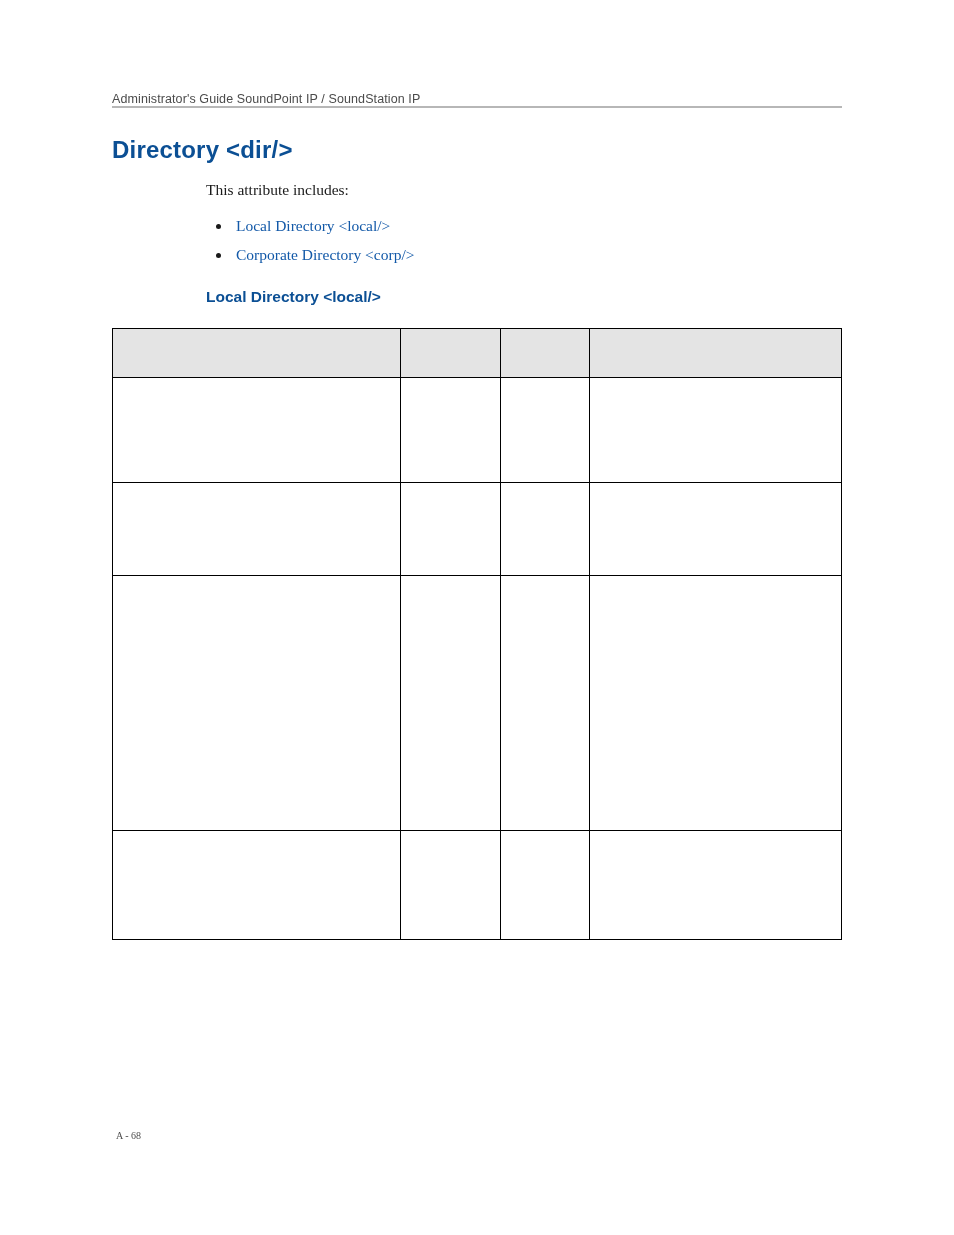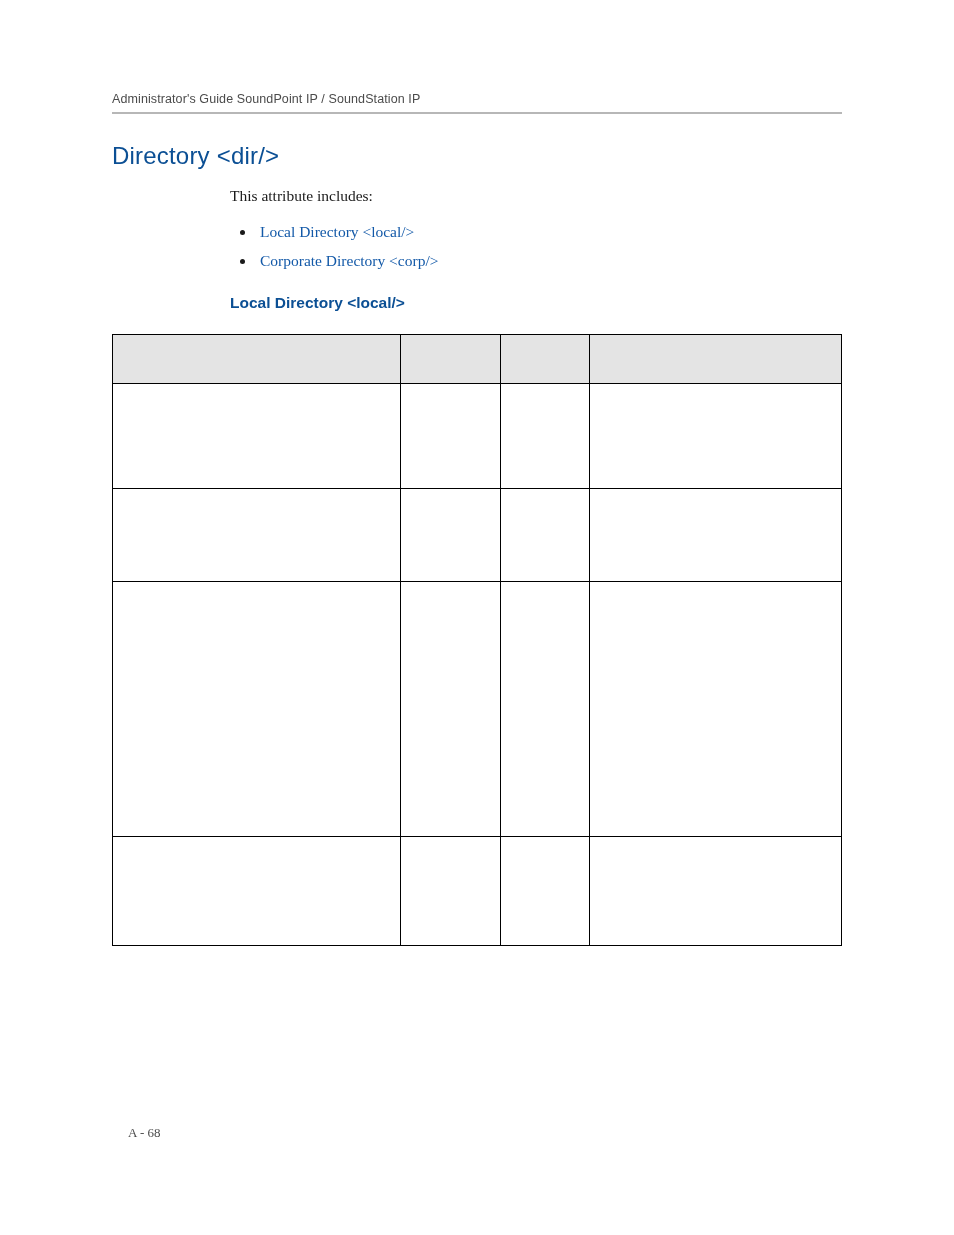--- a/index.html
+++ b/index.html
@@ -14,37 +14,36 @@
     height: 1235px;
     position: relative;
     box-sizing: border-box;
     padding: 92px 112px 0 112px;
   }
   .running-header {
     font-size: 12.5px;
     color: #4b4b4b;
     font-family: "Arial Narrow", Arial, sans-serif;
     letter-spacing: 0.1px;
-    padding-bottom: 6px;
   }
   .hr-top {
     border: none;
     border-top: 2.5px solid #b7b7b7;
     margin: 0 0 28px 0;
   }
   .h1 {
     font-family: Arial, "Helvetica Neue", Helvetica, sans-serif;
-    font-weight: 400;
+    font-weight: 700;
     font-size: 24px;
     color: #0b4f94;
     margin: 11px 0 16px 0;
     letter-spacing: 0.2px;
   }
   .body-col {
-    margin-left: 118px;
+    margin-left: 94px;
     width: 530px;
   }
   .para {
     font-size: 15.5px;
     line-height: 1.35;
     margin: 0 0 10px 0;
     color: #1a1a1a;
   }
   .list {
     margin: 6px 0 18px 0;
@@ -88,22 +87,22 @@
   .col-1 { width: 95px; }
   .col-2 { width: 85px; }
   .col-3 { width: 240px; }
   .row-1 td { height: 104px; }
   .row-2 td { height: 92px; }
   .row-3 td { height: 254px; }
   .row-4 td { height: 108px; }
   .page-num {
     position: absolute;
     bottom: 94px;
-    left: 128px;
-    font-size: 13px;
+    left: 116px;
+    font-size: 10px;
     color: #4b4b4b;
     font-family: "Palatino Linotype", Palatino, serif;
   }
 </style>
 </head>
 <body>
 
 <div class="page">
   <div class="running-header">Administrator's Guide SoundPoint IP / SoundStation IP</div>
   <hr class="hr-top">

